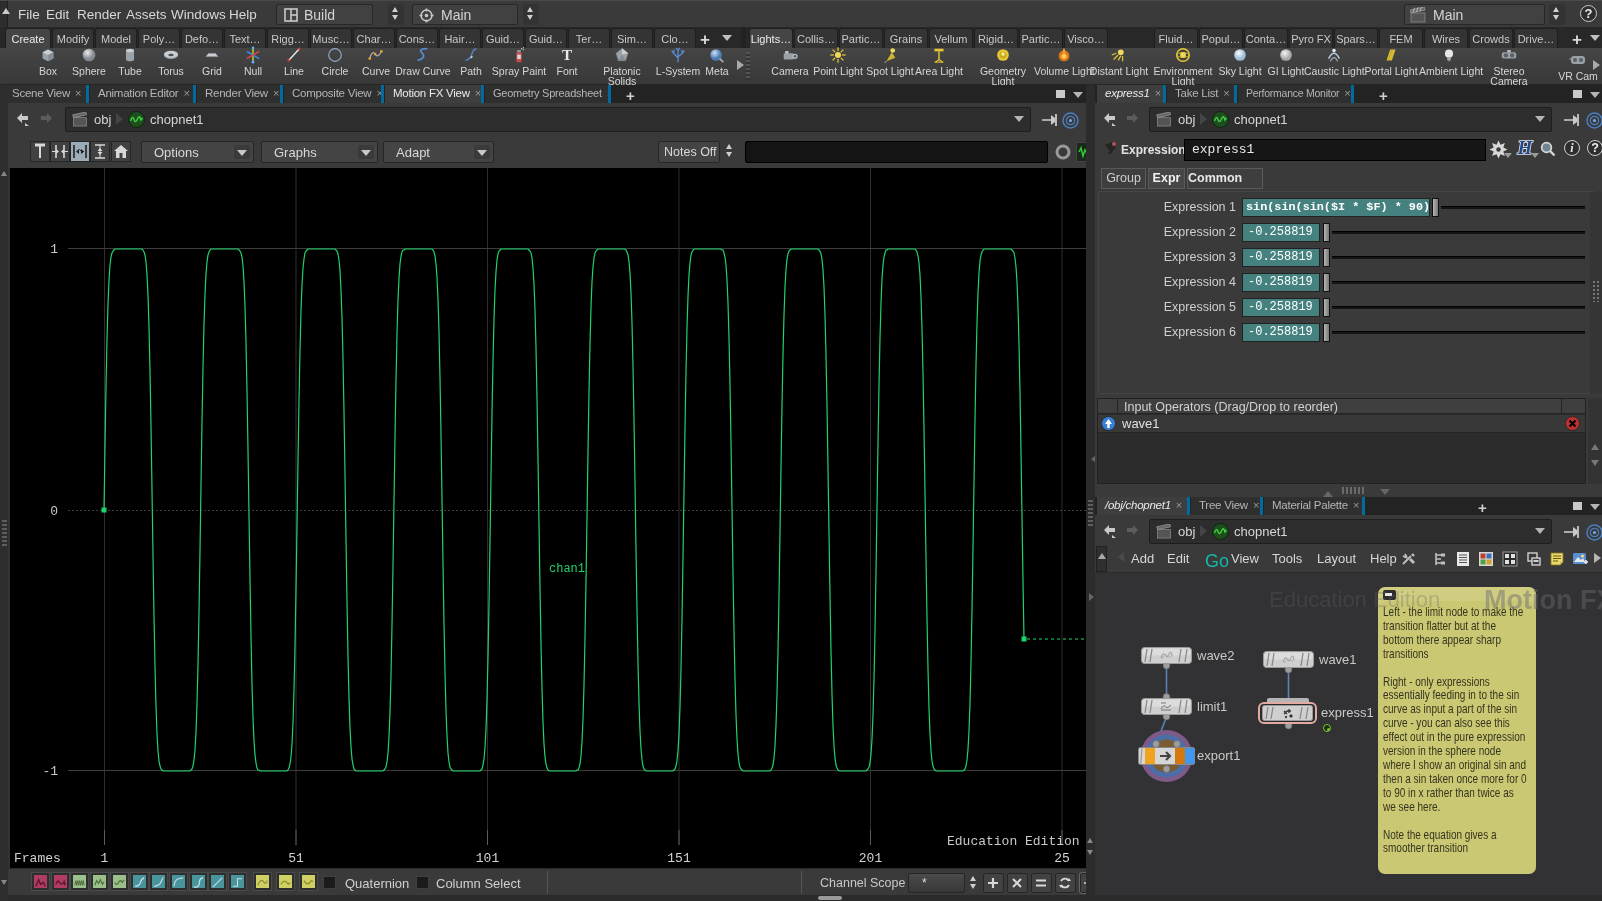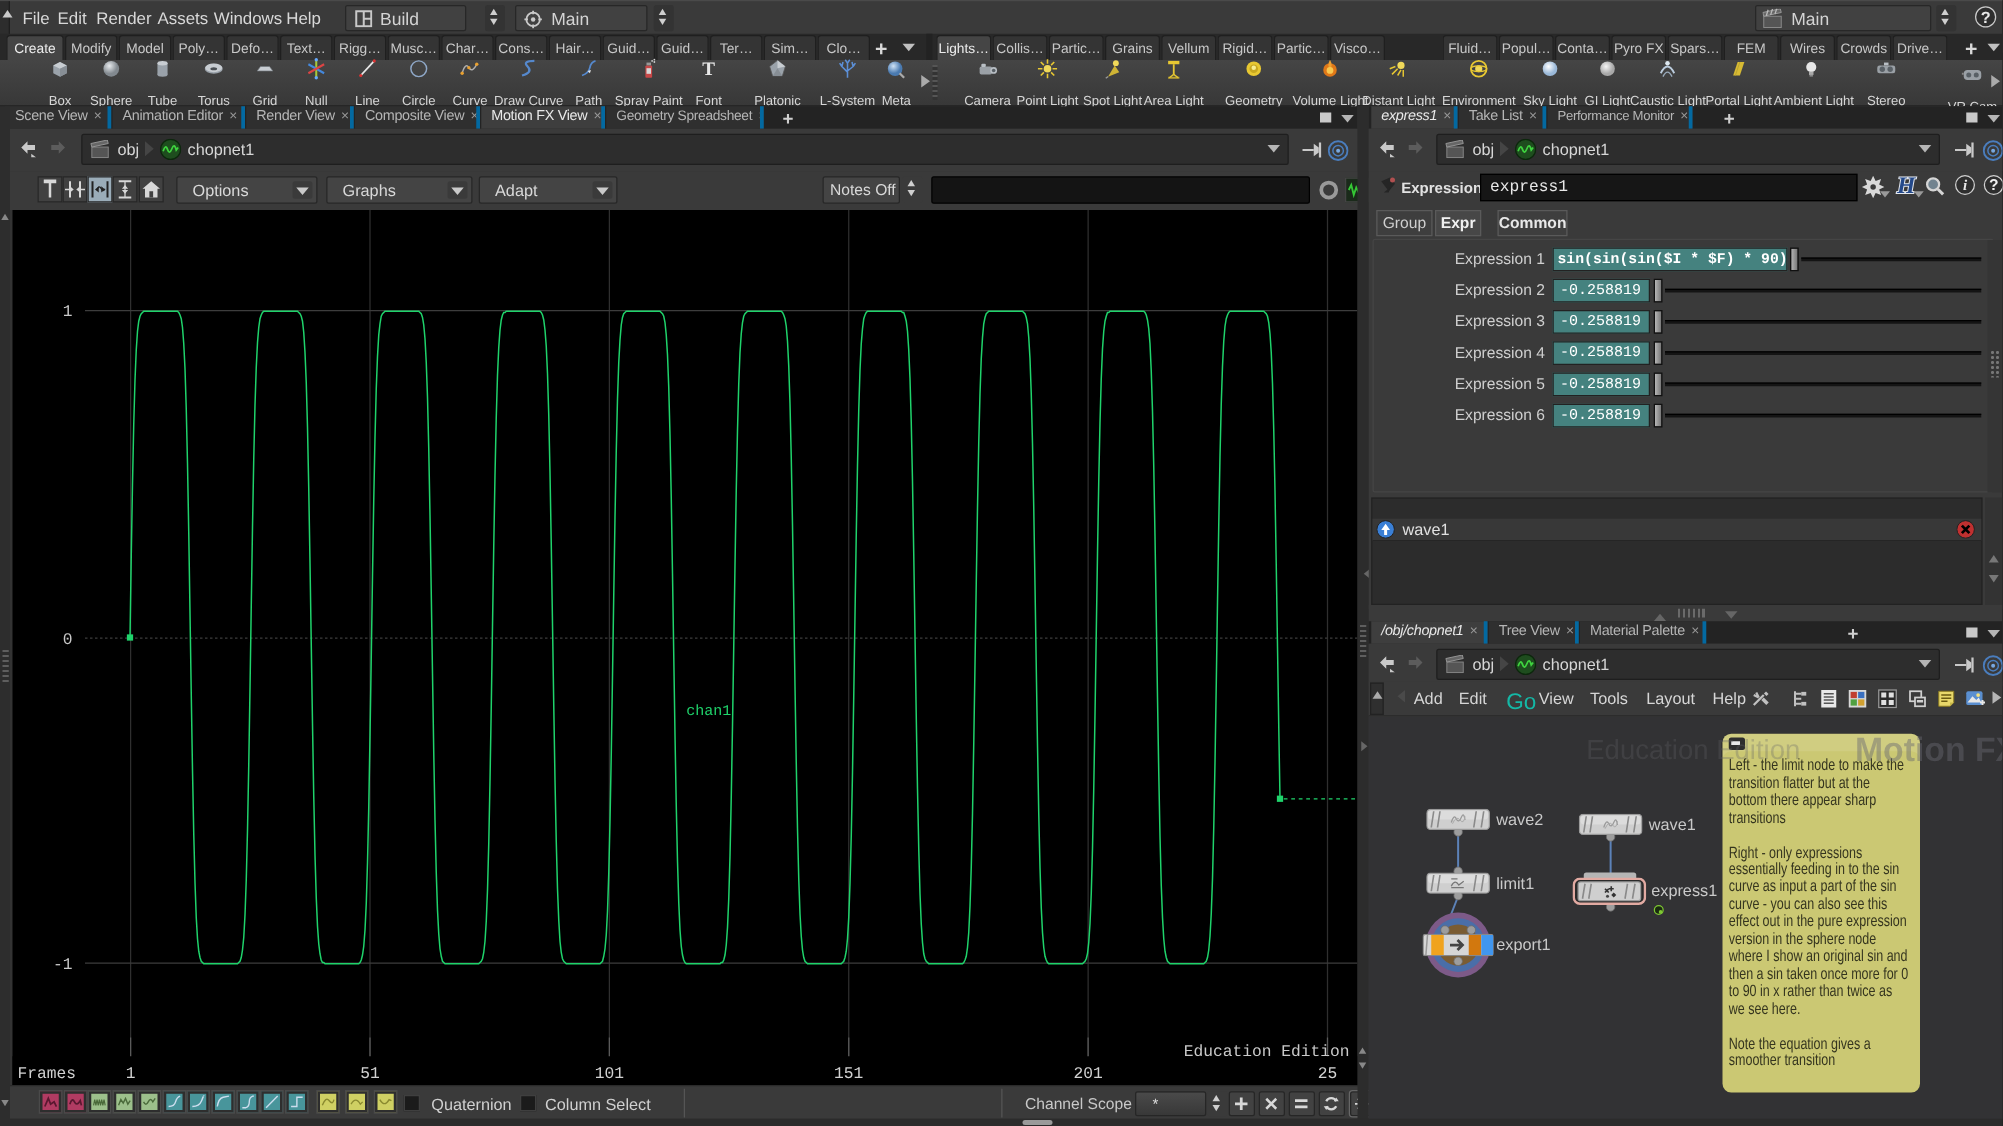--- a/index.html
+++ b/index.html
@@ -17,21 +17,21 @@
 
   
   #shelftabs { left:0; top:27px; width:1602px; height:21px; background:#282828; }
   .stab { position:absolute; top:1px; height:20px; background:#343434; border:1px solid #1f1f1f; border-bottom:none; border-radius:3px 3px 0 0; font-size:11px; color:#c8c8c8; text-align:center; line-height:20px; overflow:hidden; white-space:nowrap; }
   .stab.act { background:#454545; color:#ececec; }
   #shelftools { left:0; top:48px; width:1602px; height:37px; background:linear-gradient(#454545,#383838); border-bottom:1px solid #262626; }
   .tool { position:absolute; top:2px; width:60px; text-align:center; }
   .tool .ic { height:18px; position:relative; }
   .tool.t2 .ic { height:13px; }
   .tool.t2 .ic svg { transform:scale(0.9); transform-origin:center top; margin-top:-4px; }
-  .tool .lb { font-size:10.5px; color:#d6d6d6; line-height:10px; margin-top:13px; white-space:nowrap; }
+  .tool .lb { font-size:10.5px; color:#d6d6d6; line-height:10px; margin-top:3px; white-space:nowrap; }
 
   
   .panetabs { position:absolute; height:18px; background:#232323; }
   .ptab { position:absolute; top:0; height:18px; background:#2f2f2f; border-right:3px solid #0369a1; font-size:11.5px; color:#b5b5b5; line-height:17px; padding-left:8px; white-space:nowrap; overflow:hidden; letter-spacing:-0.25px; }
   .ptab.act { background:#3e3e3e; color:#e9e9e9; }
   .ptab .x { color:#999; font-size:11px; margin-left:5px; }
   .ptplus { position:absolute; top:2px; font-size:15px; color:#cfcfcf; font-weight:bold; }
   .sqicon { position:absolute; top:5px; width:9px; height:8px; background:#c9c9c9; }
   .dnarrow { position:absolute; top:7px; width:0; height:0; border:5px solid transparent; border-top:6px solid #b5b5b5; }
 
@@ -782,21 +782,21 @@
 <svg width="18" height="18" style="position:absolute;left:444px;top:3px;" viewBox="0 0 18 18">
         <circle cx="7.5" cy="7.5" r="4.8" fill="#71838f" stroke="#d5d5d5" stroke-width="1.8"></circle>
         <line x1="11.2" y1="11.2" x2="15.5" y2="15.5" stroke="#d5d5d5" stroke-width="2.4"></line>
       </svg>
 <div style="position:absolute;left:469px;top:3px;width:16px;height:16px;background:#2e2e2e;border:1.5px solid #d0d0d0;border-radius:50%;color:#e8e8e8;font-size:12px;font-style:italic;font-weight:bold;text-align:center;line-height:15px;font-family:'Liberation Serif',serif;">i</div>
 <div style="position:absolute;left:492px;top:3px;width:16px;height:16px;background:#2e2e2e;border:1.5px solid #d0d0d0;border-radius:50%;color:#f0f0f0;font-size:12.5px;font-weight:bold;text-align:center;line-height:15px;">?</div>
 </div>
 <div style="position:absolute;left:6px;top:83px;height:22px;">
 <div style="position:absolute;left:0;width:45px;height:21px;background:#3e3e3e;border:1px solid #5a5a5a;font-size:12.5px;color:#cfcfcf;text-align:center;line-height:19px;">Group</div>
 <div style="position:absolute;left:47px;width:37px;height:21px;background:#474747;border:1px solid #5a5a5a;font-size:12.5px;color:#f0f0f0;font-weight:bold;text-align:center;line-height:19px;">Expr</div>
-<div style="position:absolute;left:97px;width:56px;height:21px;background:#3e3e3e;border:1px solid #5a5a5a;font-size:12.5px;color:#e8e8e8;font-weight:bold;text-align:left;line-height:19px;">Common</div>
+<div style="position:absolute;left:86px;width:76px;height:21px;background:#3e3e3e;border:1px solid #5a5a5a;font-size:12.5px;color:#e8e8e8;font-weight:bold;text-align:left;line-height:19px;">Common</div>
 </div>
 <div style="position:absolute;left:3px;top:106px;width:497px;height:203px;border:1px solid #454545;border-radius:2px;"></div>
 <div class="prow-lb" style="left:51px;top:115px;">Expression 1</div>
 <div class="tealfield" style="left:147px;top:113px;width:188px;font-weight:bold;font-size:11.8px;padding-left:3px;">sin(sin(sin($I * $F) * 90)</div>
 <div class="slhandle" style="left:337px;top:113px;"></div>
 <div class="sltrack" style="left:346px;top:121px;width:144px;"></div>
 <div class="prow-lb" style="left:51px;top:140px;">Expression 2</div>
 <div class="tealfield" style="left:147px;top:138px;width:78px;">-0.258819</div>
 <div class="slhandle" style="left:228px;top:138px;"></div>
 <div class="sltrack" style="left:237px;top:146px;width:253px;"></div>
@@ -812,20 +812,25 @@
 <div class="tealfield" style="left:147px;top:213px;width:78px;">-0.258819</div>
 <div class="slhandle" style="left:228px;top:213px;"></div>
 <div class="sltrack" style="left:237px;top:221px;width:253px;"></div>
 <div class="prow-lb" style="left:51px;top:240px;">Expression 6</div>
 <div class="tealfield" style="left:147px;top:238px;width:78px;">-0.258819</div>
 <div class="slhandle" style="left:228px;top:238px;"></div>
 <div class="sltrack" style="left:237px;top:246px;width:253px;"></div>
 <div style="position:absolute;left:495px;top:107px;width:12px;height:202px;background:#353535;"></div>
 <div style="position:absolute;left:497px;top:195px;width:8px;height:22px;background-image:radial-gradient(#777 1px, transparent 1.4px);background-size:4px 4px;"></div>
 <div style="position:absolute;left:2px;top:313px;width:489px;height:86px;background:#2c2c2c;border:1px solid #222;">
+<div style="position:absolute;left:0;top:0;width:487px;height:15px;background:#3f3f3f;border-bottom:1px solid #252525;">
+  <div style="position:absolute;left:0;top:0;width:20px;height:15px;border-right:1px solid #252525;"></div>
+  <span style="position:absolute;left:26px;top:1px;font-size:12.5px;color:#d2d2d2;">Input Operators (Drag/Drop to reorder)</span>
+  <div style="position:absolute;right:0;top:0;width:24px;height:15px;border-left:1px solid #252525;"></div>
+</div>
 <div style="position:absolute;left:0;top:16px;width:487px;height:18px;background:#383838;border-bottom:1px solid #252525;">
   <svg width="15" height="15" style="position:absolute;left:3px;top:1px;" viewBox="0 0 15 15">
           <circle cx="7.5" cy="7.5" r="7" fill="#3a7fd5" stroke="#222" stroke-width="0.8"></circle>
           <path d="M7.5 3 L11 8 L8.7 8 L8.7 12 L6.3 12 L6.3 8 L4 8 Z" fill="#fff"></path>
         </svg>
   <span style="position:absolute;left:24px;top:1px;font-size:13px;color:#e0e0e0;">wave1</span>
   <svg width="15" height="15" style="position:absolute;right:5px;top:1px;" viewBox="0 0 15 15">
           <circle cx="7.5" cy="7.5" r="7" fill="#c03030" stroke="#222" stroke-width="0.8"></circle>
           <path d="M4.5 4.5 L10.5 10.5 M10.5 4.5 L4.5 10.5" stroke="#000" stroke-width="2.2"></path>
         </svg>

